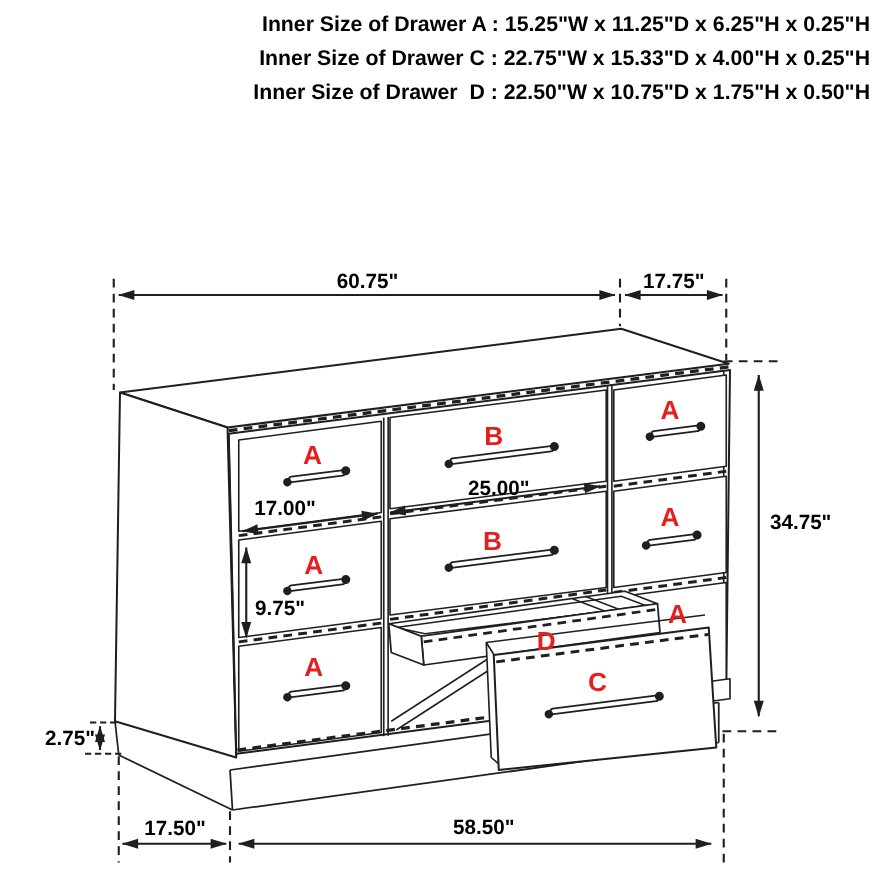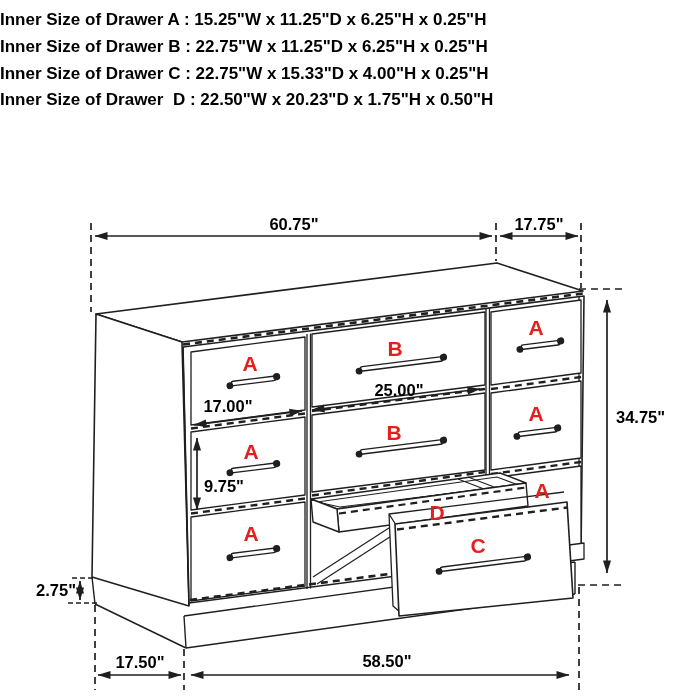--- a/index.html
+++ b/index.html
@@ -1,32 +1,31 @@
 <!DOCTYPE html>
 <html><head>
 <meta charset="utf-8">
 <style>
   html,body{margin:0;padding:0;background:#fff;}
   #stage{position:relative;width:700px;height:700px;background:#ffffff;overflow:hidden;
          font-family:"Liberation Sans",sans-serif;}
-  #spec-header{position:absolute;top:7px;left:0;width:696px;text-align:left;
+  #spec-header{position:absolute;top:7px;left:0;width:696px;text-align:right;
                font-weight:bold;font-size:17px;line-height:26.8px;color:#000;}
   .spec-line{white-space:pre;}
   #diagram{position:absolute;left:0;top:0;}
   text{font-family:"Liberation Sans",sans-serif;}
 </style>
 </head>
 <body>
 
 <div id="stage">
   <div id="spec-header">
     <div class="spec-line">Inner Size of Drawer A : 15.25"W x 11.25"D x 6.25"H x 0.25"H</div>
-    <div class="spec-line">Inner Size of Drawer B : 22.75"W x 11.25"D x 6.25"H x 0.25"H</div>
     <div class="spec-line">Inner Size of Drawer C : 22.75"W x 15.33"D x 4.00"H x 0.25"H</div>
-    <div class="spec-line">Inner Size of Drawer  D : 22.50"W x 20.23"D x 1.75"H x 0.50"H</div>
+    <div class="spec-line">Inner Size of Drawer  D : 22.50"W x 10.75"D x 1.75"H x 0.50"H</div>
   </div>
   <svg id="diagram" width="700" height="700" viewBox="0 0 700 700">
       <defs>
         <marker id="arr" viewBox="0 0 14 10" refX="13" refY="5" markerWidth="14" markerHeight="10" markerUnits="userSpaceOnUse" orient="auto-start-reverse">
           <path d="M0.5,1 L13.5,5 L0.5,9 Z" fill="#1f1f1f"></path>
         </marker>
       </defs>
       <polygon points="96,314 497,263 583,291 182,342" fill="#ffffff" stroke="#1f1f1f" stroke-width="1.6" stroke-linejoin="round"></polygon>
       <polygon points="96,314 182,342 189,606 92,577" fill="#ffffff" stroke="#1f1f1f" stroke-width="1.6" stroke-linejoin="round"></polygon>
       <polygon points="183,347 584,296 581,552 189,603" fill="#ffffff" stroke="#1f1f1f" stroke-width="1.6" stroke-linejoin="round"></polygon>

